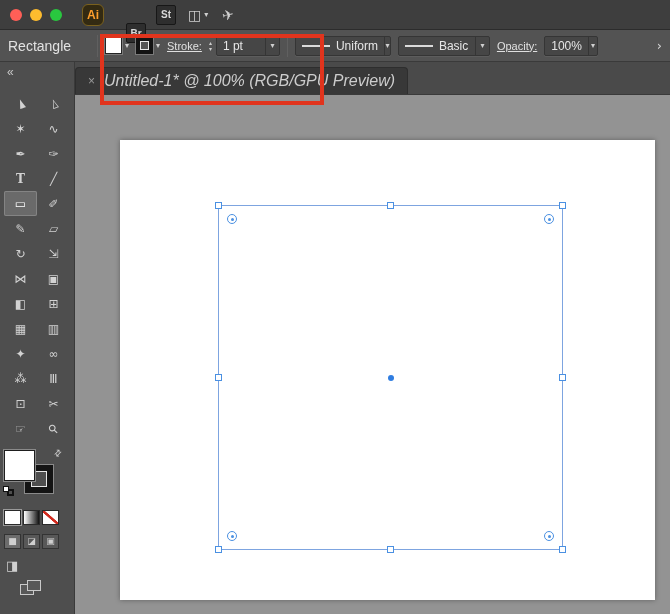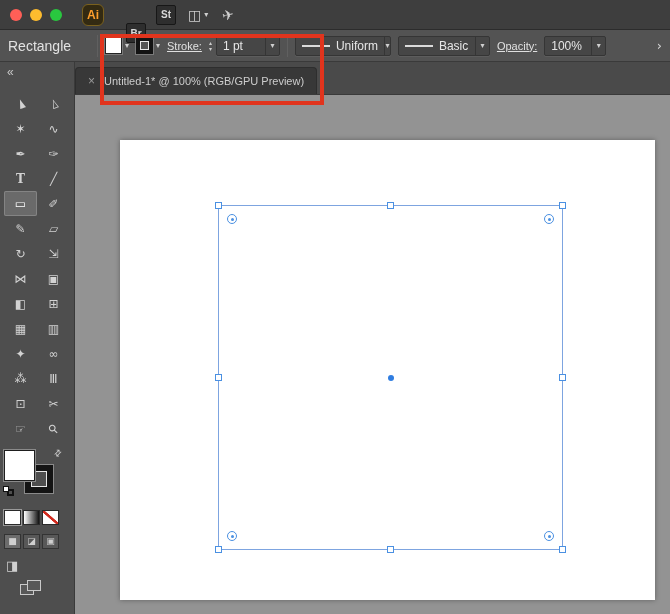--- a/index.html
+++ b/index.html
@@ -29,21 +29,21 @@
   .vsep{width:1px;height:22px;background:#3e3e3e;border-right:1px solid #606060;}
   .swatch-group{display:flex;align-items:center;gap:3px;}
   .fill-swatch{width:17px;height:17px;background:#ffffff;border:1px solid #242424;box-shadow:0 0 0 1px #7a7a7a;display:inline-block;}
   .stroke-swatch{width:17px;height:17px;border:4px solid #131313;background:#535353;box-shadow:inset 0 0 0 1px #e8e8e8,0 0 0 1px #7a7a7a;display:inline-block;}
   .panel-link{font-size:11px;color:#e0e0e0;text-decoration:underline;cursor:pointer;}
   .stepper{display:flex;flex-direction:column;justify-content:center;gap:1px;margin-right:-3px;}
   .step{font-family:"DejaVu Sans",sans-serif;font-size:6px;color:#cccccc;line-height:5px;text-align:center;}
   .field{display:flex;align-items:center;height:20px;background:#464646;border:1px solid #353535;border-radius:2px;box-shadow:0 1px 0 rgba(255,255,255,0.06);}
   .field-val{padding:0 6px;font-size:12px;color:#e6e6e6;white-space:nowrap;flex:1;}
   .field-chev{width:14px;align-self:stretch;display:flex;align-items:center;justify-content:center;border-left:1px solid #353535;}
-  .w64{width:64px;} .w96{width:96px;} .w92{width:92px;} .w60{width:62px;}
+  .w64{width:64px;} .w96{width:96px;} .w92{width:92px;} .w60{width:54px;}
   .line-preview{width:28px;height:2px;background:#dadada;margin-left:6px;flex:none;}
   .more{font-family:"DejaVu Sans",sans-serif;font-size:13px;color:#d6d6d6;margin-left:auto;}
 
   
   .main{display:flex;height:552px;}
   .toolpanel{position:relative;width:75px;background:#4e4e4e;border-right:1px solid #3a3a3a;flex:none;}
   .collapse{position:absolute;top:3px;left:7px;color:#c7c7c7;font-size:12px;cursor:pointer;}
   .tools-grid{position:absolute;top:29px;left:4px;width:66px;display:grid;grid-template-columns:33px 33px;grid-auto-rows:25px;}
   .tool-cell{display:flex;align-items:center;justify-content:center;cursor:pointer;}
   .tool-cell .glyph{font-family:"DejaVu Sans",sans-serif;font-size:12px;color:#d2d2d2;line-height:1;display:inline-block;}
@@ -80,21 +80,21 @@
   .bottom-icon{position:absolute;top:518px;left:20px;width:24px;height:18px;cursor:pointer;}
   .bottom-icon i{position:absolute;display:block;border:1px solid #c9c9c9;background:#585858;}
   .bottom-icon .r1{left:0;top:4px;width:14px;height:11px;}
   .bottom-icon .r2{left:7px;top:0;width:14px;height:11px;}
 
   
   .canvas-col{flex:1;display:flex;flex-direction:column;min-width:0;}
   .tabbar{height:33px;background:#4a4a4a;border-bottom:1px solid #3a3a3a;display:flex;align-items:flex-end;}
   .tab{height:27px;background:#383838;border:1px solid #2e2e2e;border-bottom:none;border-radius:4px 4px 0 0;display:flex;align-items:center;gap:9px;padding:0 12px;cursor:pointer;}
   .tab-close{color:#9a9a9a;font-size:12px;line-height:1;cursor:pointer;}
-  .tab-title{color:#cdcdcd;font-size:11px;white-space:nowrap;}
+  .tab-title{color:#cdcdcd;font-size:16px;white-space:nowrap;font-style:italic;}
   .canvas{flex:1;background:#939393;position:relative;overflow:hidden;}
   .artboard{position:absolute;left:45px;top:45px;width:535px;height:460px;background:#ffffff;box-shadow:0 0 5px rgba(0,0,0,0.35);}
 
   
   .sel-rect{position:absolute;left:98px;top:65px;width:345px;height:345px;border:1px solid #7da4e0;}
   .handle{position:absolute;width:7px;height:7px;background:#ffffff;border:1px solid var(--accent_blue);}
   .h-tl{left:-4px;top:-4px;} .h-tm{left:calc(50% - 4px);top:-4px;} .h-tr{right:-4px;top:-4px;}
   .h-ml{left:-4px;top:calc(50% - 4px);} .h-mr{right:-4px;top:calc(50% - 4px);}
   .h-bl{left:-4px;bottom:-4px;} .h-bm{left:calc(50% - 4px);bottom:-4px;} .h-br{right:-4px;bottom:-4px;}
   .widget{position:absolute;width:10px;height:10px;border:1px solid var(--accent_blue);border-radius:50%;background:#ffffff;display:flex;align-items:center;justify-content:center;}

